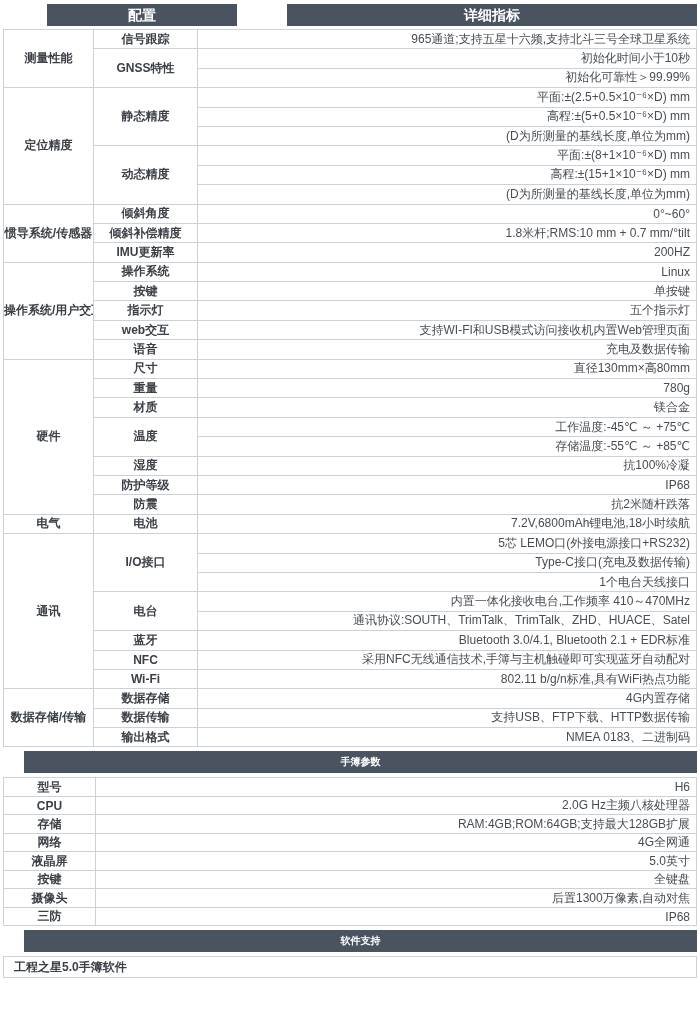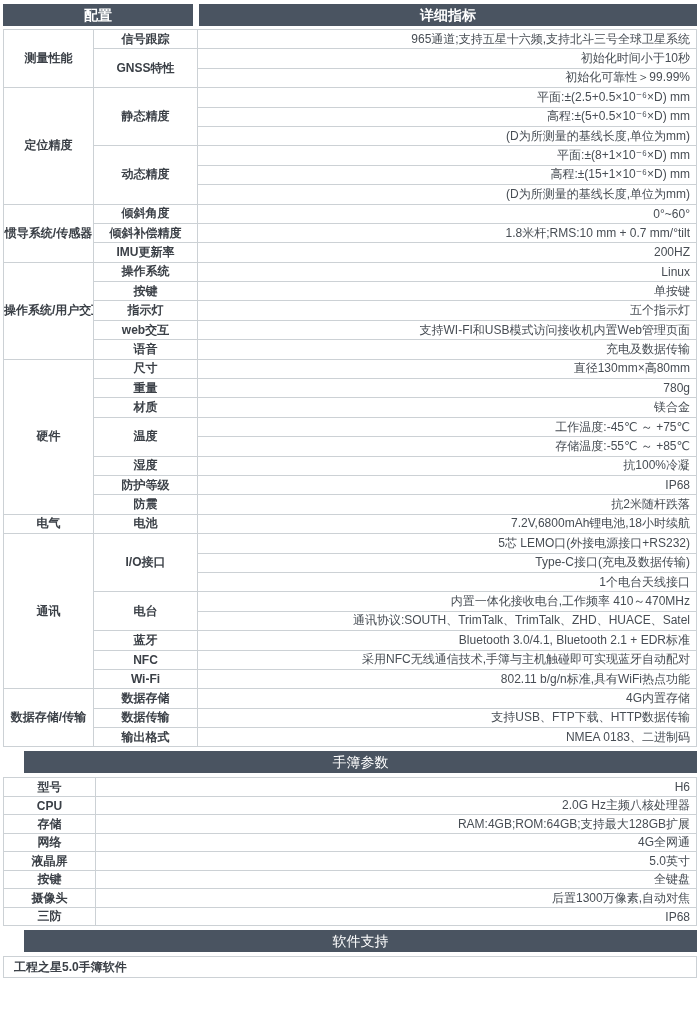--- a/index.html
+++ b/index.html
@@ -23,28 +23,29 @@
     margin-bottom: 3px;
   }
   .hdr-cell {
     background: #4a5461;
     color: #ffffff;
     font-weight: bold;
     font-size: 14px;
     height: 22px;
     line-height: 22px;
     text-align: center;
+    margin-left: 44px;
   }
   .hdr-col1 { width: 190px; }
   .hdr-col2 { flex: 1; text-align: center; }
   .hdr-full {
     background: #4a5461;
     color: #ffffff;
-    font-weight: normal;
-    font-size: 14px;
+    font-weight: bold;
+    font-size: 10px;
     height: 22px;
     line-height: 22px;
     text-align: center;
     margin-left: 21px;
   }
   .gap-above { margin-top: 4px; }
   .gap-below { margin-bottom: 4px; }
 
   table {
     width: 100%;

